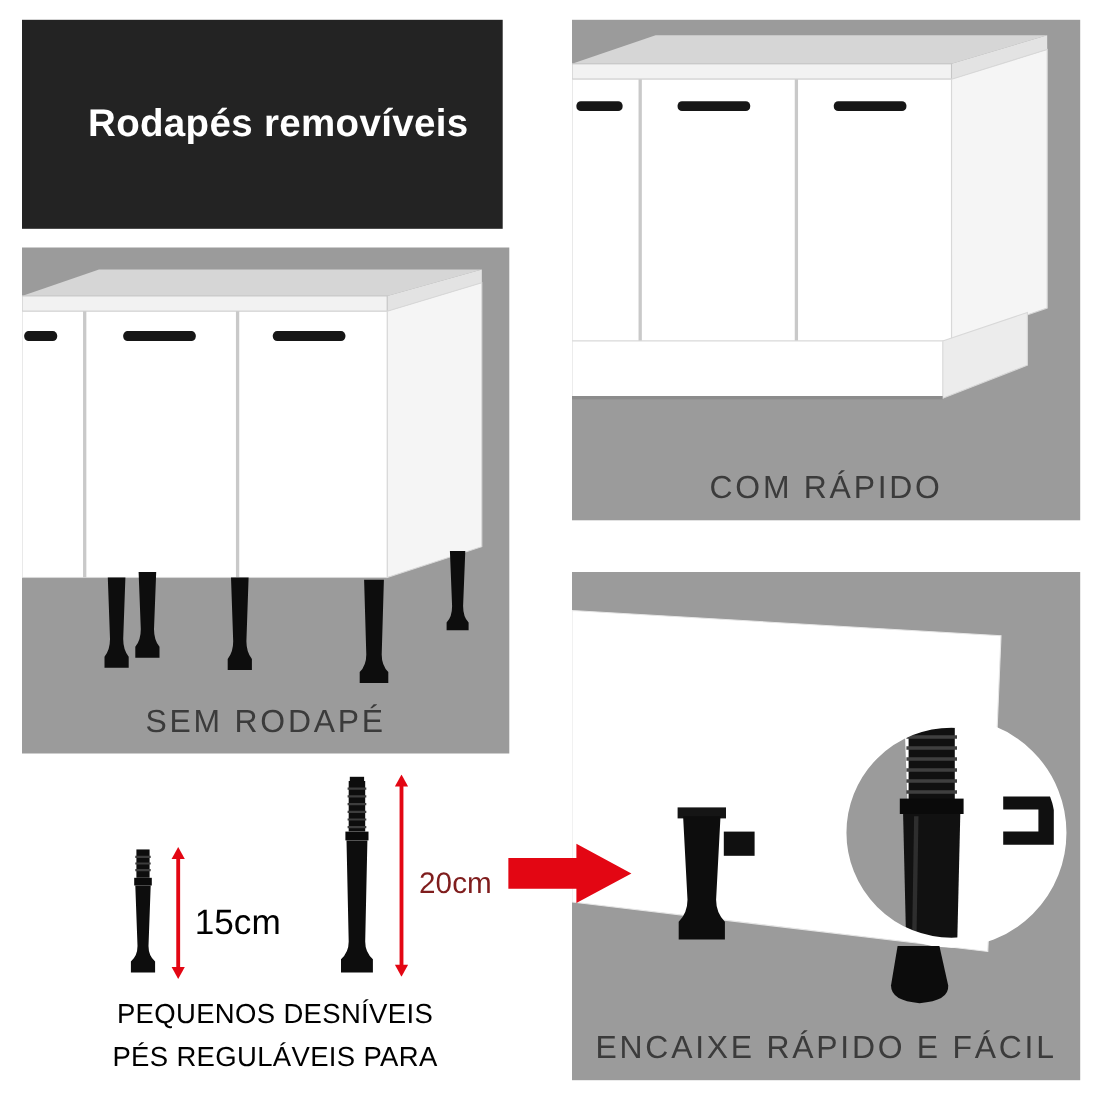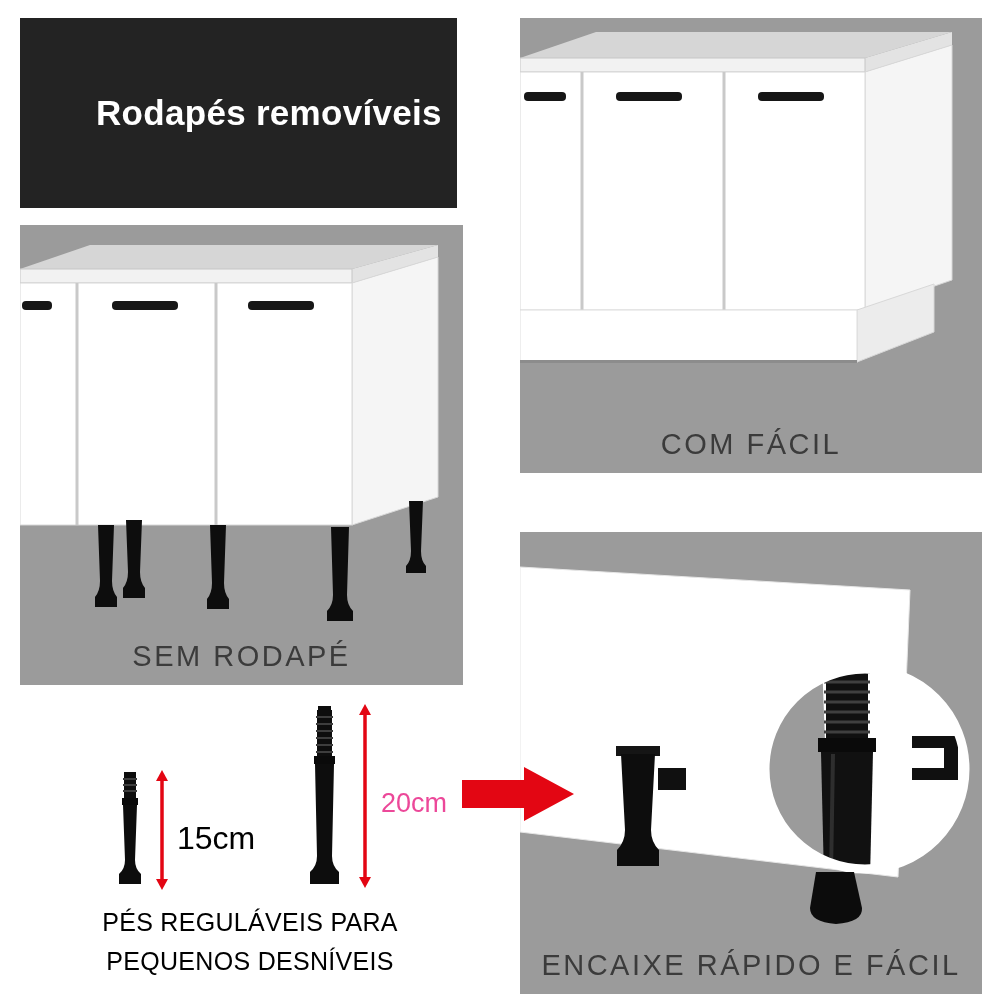--- a/index.html
+++ b/index.html
@@ -2,40 +2,40 @@
 <html><head>
 <meta charset="utf-8">
 <style>
   * { margin:0; padding:0; box-sizing:border-box; }
   html,body { background:#ffffff; }
   body { font-family:"Liberation Sans", sans-serif; }
   .canvas { position:relative; width:1000px; height:1000px; background:#ffffff; overflow:hidden; }
 
   .title-box { position:absolute; left:20px; top:18px; width:437px; height:190px;
                background:#232323; color:#ffffff; display:flex; flex-direction:column;
-               justify-content:center; padding-left:76px; }
+               justify-content:center; padding-left:60px; }
   .title-line { font-size:35px; font-weight:700; line-height:1.42; letter-spacing:0.3px; }
 
   .panel { position:absolute; background:#9b9b9b; overflow:hidden; }
   .panel-com { left:520px; top:18px;  width:462px; height:455px; }
   .panel-sem { left:20px;  top:225px; width:443px; height:460px; }
-  .panel-enc { left:520px; top:520px; width:462px; height:462px;margin-top:12px; }
+  .panel-enc { left:520px; top:520px; width:462px; height:462px; }
 
   .panel-label { position:absolute; left:0; right:0; bottom:12px; text-align:center;
                  font-size:29px; color:#3b3b3b; letter-spacing:2.5px; font-weight:400;
                  white-space:nowrap; }
 
   .illus { position:absolute; left:0; top:0; display:block; }
 
   .foot-small { position:absolute; left:116px; top:772px; }
   .arrow-15   { position:absolute; left:153px; top:770px; }
   .lbl-15     { position:absolute; left:177px; top:820px; font-size:32px; color:#000; }
   .foot-large { position:absolute; left:306px; top:706px; }
   .arrow-20   { position:absolute; left:356px; top:704px; }
-  .lbl-20     { position:absolute; left:381px; top:788px; font-size:27px; color:#ec4899; }
+  .lbl-20     { position:absolute; left:381px; top:788px; font-size:27px; color:#7f1d1d; }
   .big-arrow  { position:absolute; left:462px; top:766px; }
 
   .caption { position:absolute; left:55px; top:903px; width:390px; text-align:center;
              font-size:25px; line-height:1.55; color:#000; letter-spacing:0.3px; }
 </style>
 </head>
 <body>
 
 <div class="canvas">
 
@@ -62,21 +62,21 @@
         <rect x="96" y="74" width="66" height="9" rx="4" fill="#161616"></rect>
         <rect x="238" y="74" width="66" height="9" rx="4" fill="#161616"></rect>
       </g>
 
       <g>
         <polygon points="337,292 414,266 414,314 337,344" fill="#ececec" stroke="#d8d8d8" stroke-width="1"></polygon>
         <rect x="0" y="292" width="337" height="52" fill="#ffffff" stroke="#dddddd" stroke-width="1"></rect>
         <rect x="0" y="342" width="337" height="3" fill="#8c8c8c"></rect>
       </g>
     </svg>
-    <div class="panel-label">COM FÁCIL</div>
+    <div class="panel-label">COM RÁPIDO</div>
   </div>
 
   <div class="panel panel-sem">
     <svg class="illus" width="437" height="460" viewBox="0 0 437 460">
 
       <g>
         <polygon points="0,44 332,44 418,20 70,20" fill="#d6d6d6"></polygon>
         <polygon points="332,44 418,20 418,32 332,58" fill="#e3e3e3"></polygon>
         <rect x="0" y="44" width="332" height="14" fill="#f2f2f2" stroke="#c6c6c6" stroke-width="1"></rect>
       </g>
@@ -186,17 +186,17 @@
     <polygon points="9,0 3,11 15,11" fill="#e30613"></polygon>
     <polygon points="9,184 3,173 15,173" fill="#e30613"></polygon>
   </svg>
   <div class="lbl-20">20cm</div>
 
   <svg class="big-arrow" width="114" height="56" viewBox="0 0 114 56">
     <polygon points="0,14 62,14 62,1 112,28 62,55 62,42 0,42" fill="#e30613"></polygon>
   </svg>
 
   <div class="caption">
+    <div>PEQUENOS DESNÍVEIS</div>
     <div>PÉS REGULÁVEIS PARA</div>
-    <div>PEQUENOS DESNÍVEIS</div>
   </div>
 
 </div>
 
 </body></html>

